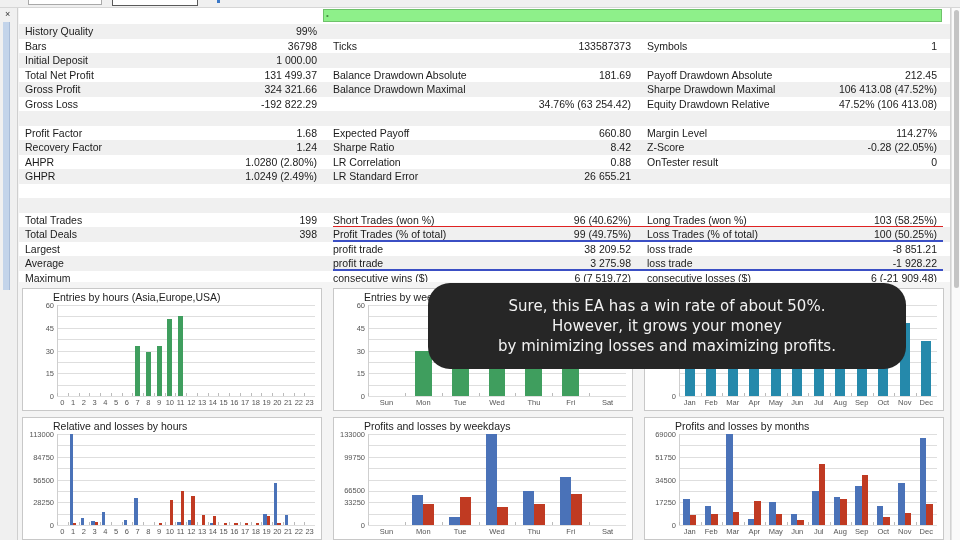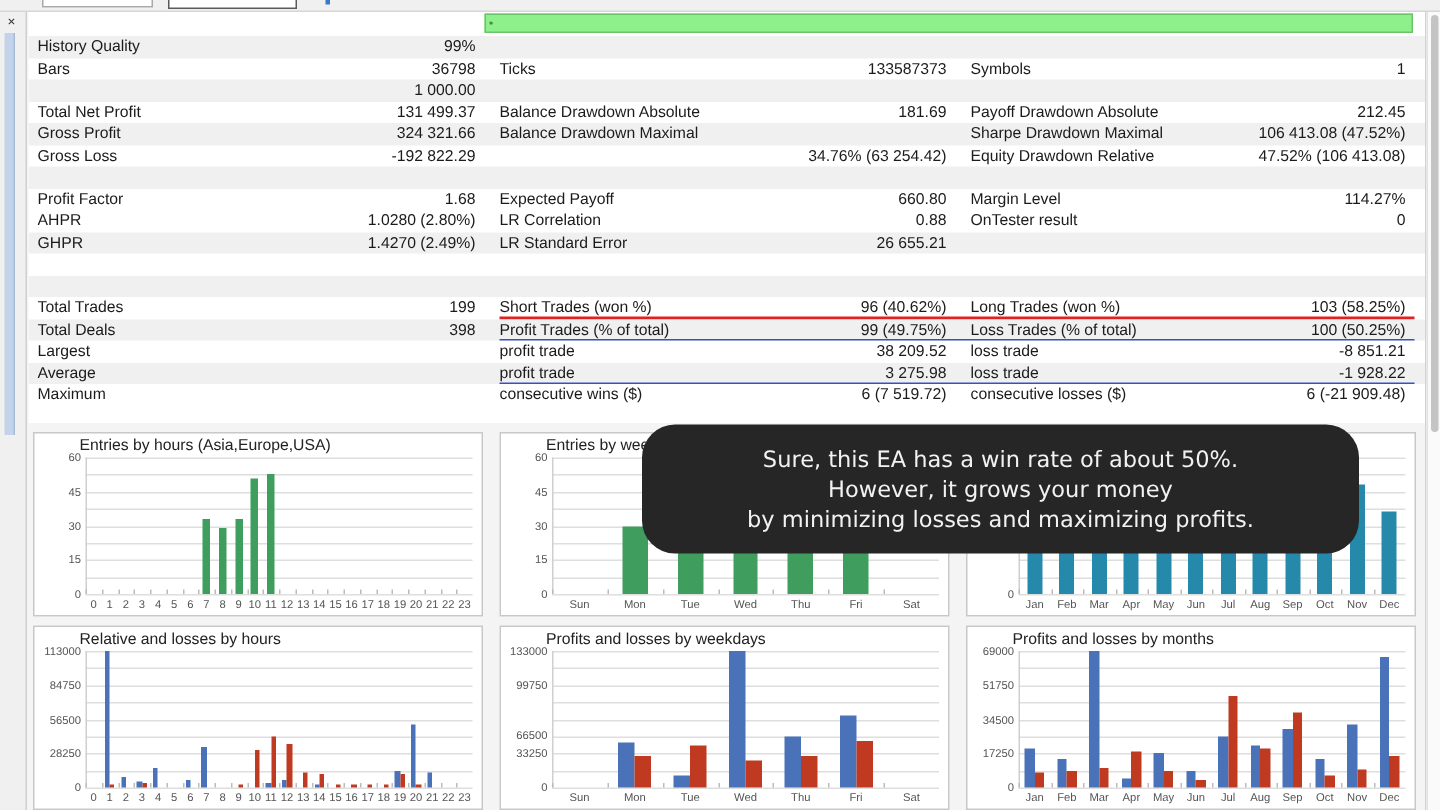--- a/index.html
+++ b/index.html
@@ -154,20 +154,21 @@
         </div>
         <div class="rrow">
           <div class="cell c1lbl">Bars</div>
           <div class="cell c1val">36798</div>
           <div class="cell c2lbl">Ticks</div>
           <div class="cell c2val">133587373</div>
           <div class="cell c3lbl">Symbols</div>
           <div class="cell c3val">1</div>
         </div>
         <div class="rrow alt">
+          <div class="cell c1lbl">Initial Deposit</div>
           <div class="cell c1val">1 000.00</div>
           <div class="cell c2lbl"></div>
           <div class="cell c2val"></div>
           <div class="cell c3lbl"></div>
           <div class="cell c3val"></div>
         </div>
         <div class="rrow">
           <div class="cell c1lbl">Total Net Profit</div>
           <div class="cell c1val">131 499.37</div>
           <div class="cell c2lbl">Balance Drawdown Absolute</div>
@@ -198,31 +199,39 @@
           <div class="cell c3val"></div>
         </div>
         <div class="rrow">
           <div class="cell c1lbl">Profit Factor</div>
           <div class="cell c1val">1.68</div>
           <div class="cell c2lbl">Expected Payoff</div>
           <div class="cell c2val">660.80</div>
           <div class="cell c3lbl">Margin Level</div>
           <div class="cell c3val">114.27%</div>
         </div>
+        <div class="rrow alt">
+          <div class="cell c1lbl">Recovery Factor</div>
+          <div class="cell c1val">1.24</div>
+          <div class="cell c2lbl">Sharpe Ratio</div>
+          <div class="cell c2val">8.42</div>
+          <div class="cell c3lbl">Z-Score</div>
+          <div class="cell c3val">-0.28 (22.05%)</div>
+        </div>
         <div class="rrow">
           <div class="cell c1lbl">AHPR</div>
           <div class="cell c1val">1.0280 (2.80%)</div>
           <div class="cell c2lbl">LR Correlation</div>
           <div class="cell c2val">0.88</div>
           <div class="cell c3lbl">OnTester result</div>
           <div class="cell c3val">0</div>
         </div>
         <div class="rrow alt">
           <div class="cell c1lbl">GHPR</div>
-          <div class="cell c1val">1.4270 (2.49%)</div>
+          <div class="cell c1val">1.0249 (2.49%)</div>
           <div class="cell c2lbl">LR Standard Error</div>
           <div class="cell c2val">26 655.21</div>
           <div class="cell c3lbl"></div>
           <div class="cell c3val"></div>
         </div>
         <div class="rrow">
           <div class="cell c1lbl"></div>
           <div class="cell c1val"></div>
           <div class="cell c2lbl"></div>
           <div class="cell c2val"></div>

